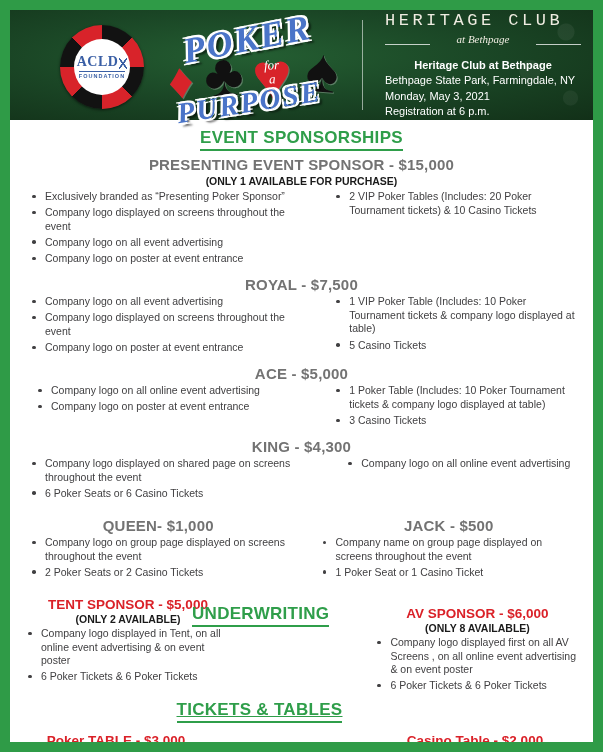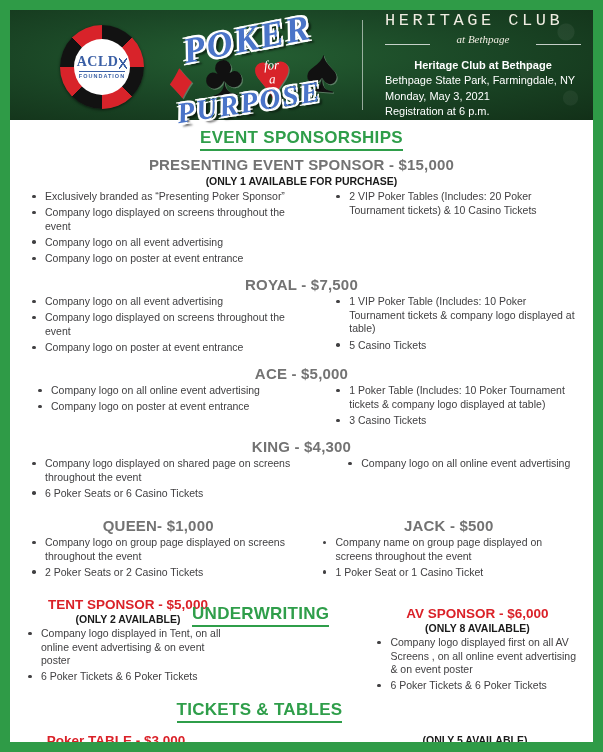--- a/index.html
+++ b/index.html
@@ -305,33 +305,34 @@
           <div class="sub-note">(ONLY 8 AVAILABLE)</div>
           <ul class="bullets">
               <li>Company logo displayed first on all AV Screens , on all online event advertising &amp; on event poster</li>
               <li>6 Poker Tickets &amp; 6 Poker Tickets</li>
             </ul>
         </div>
       </div>
     </section>
 
     <section>
-      <h1 class="h-green offset-left" style="margin-top:4px;">TICKETS &amp; TABLES</h1>
+      <h1 class="h-green offset-left" style="margin-top:4px;text-decoration:underline;">TICKETS &amp; TABLES</h1>
       <div class="tt-grid">
         <div class="tt-left">
           <h3 class="sub-name">Poker TABLE - $3,000</h3>
           <ul class="bullets" style="margin-top:3px;">
               <li>Company logo displayed at table</li>
             </ul>
         </div>
         <div class="tt-mid">
           <div class="tickets-title">TICKETS</div>
 
         </div>
         <div class="tt-right">
+          <h3 class="sub-name">Casino Table - $2,000</h3>
           <div class="sub-note">(ONLY 5 AVAILABLE)</div>
 
         </div>
       </div>
     </section>
 
   </main>
 </div>
 
 </body></html>

